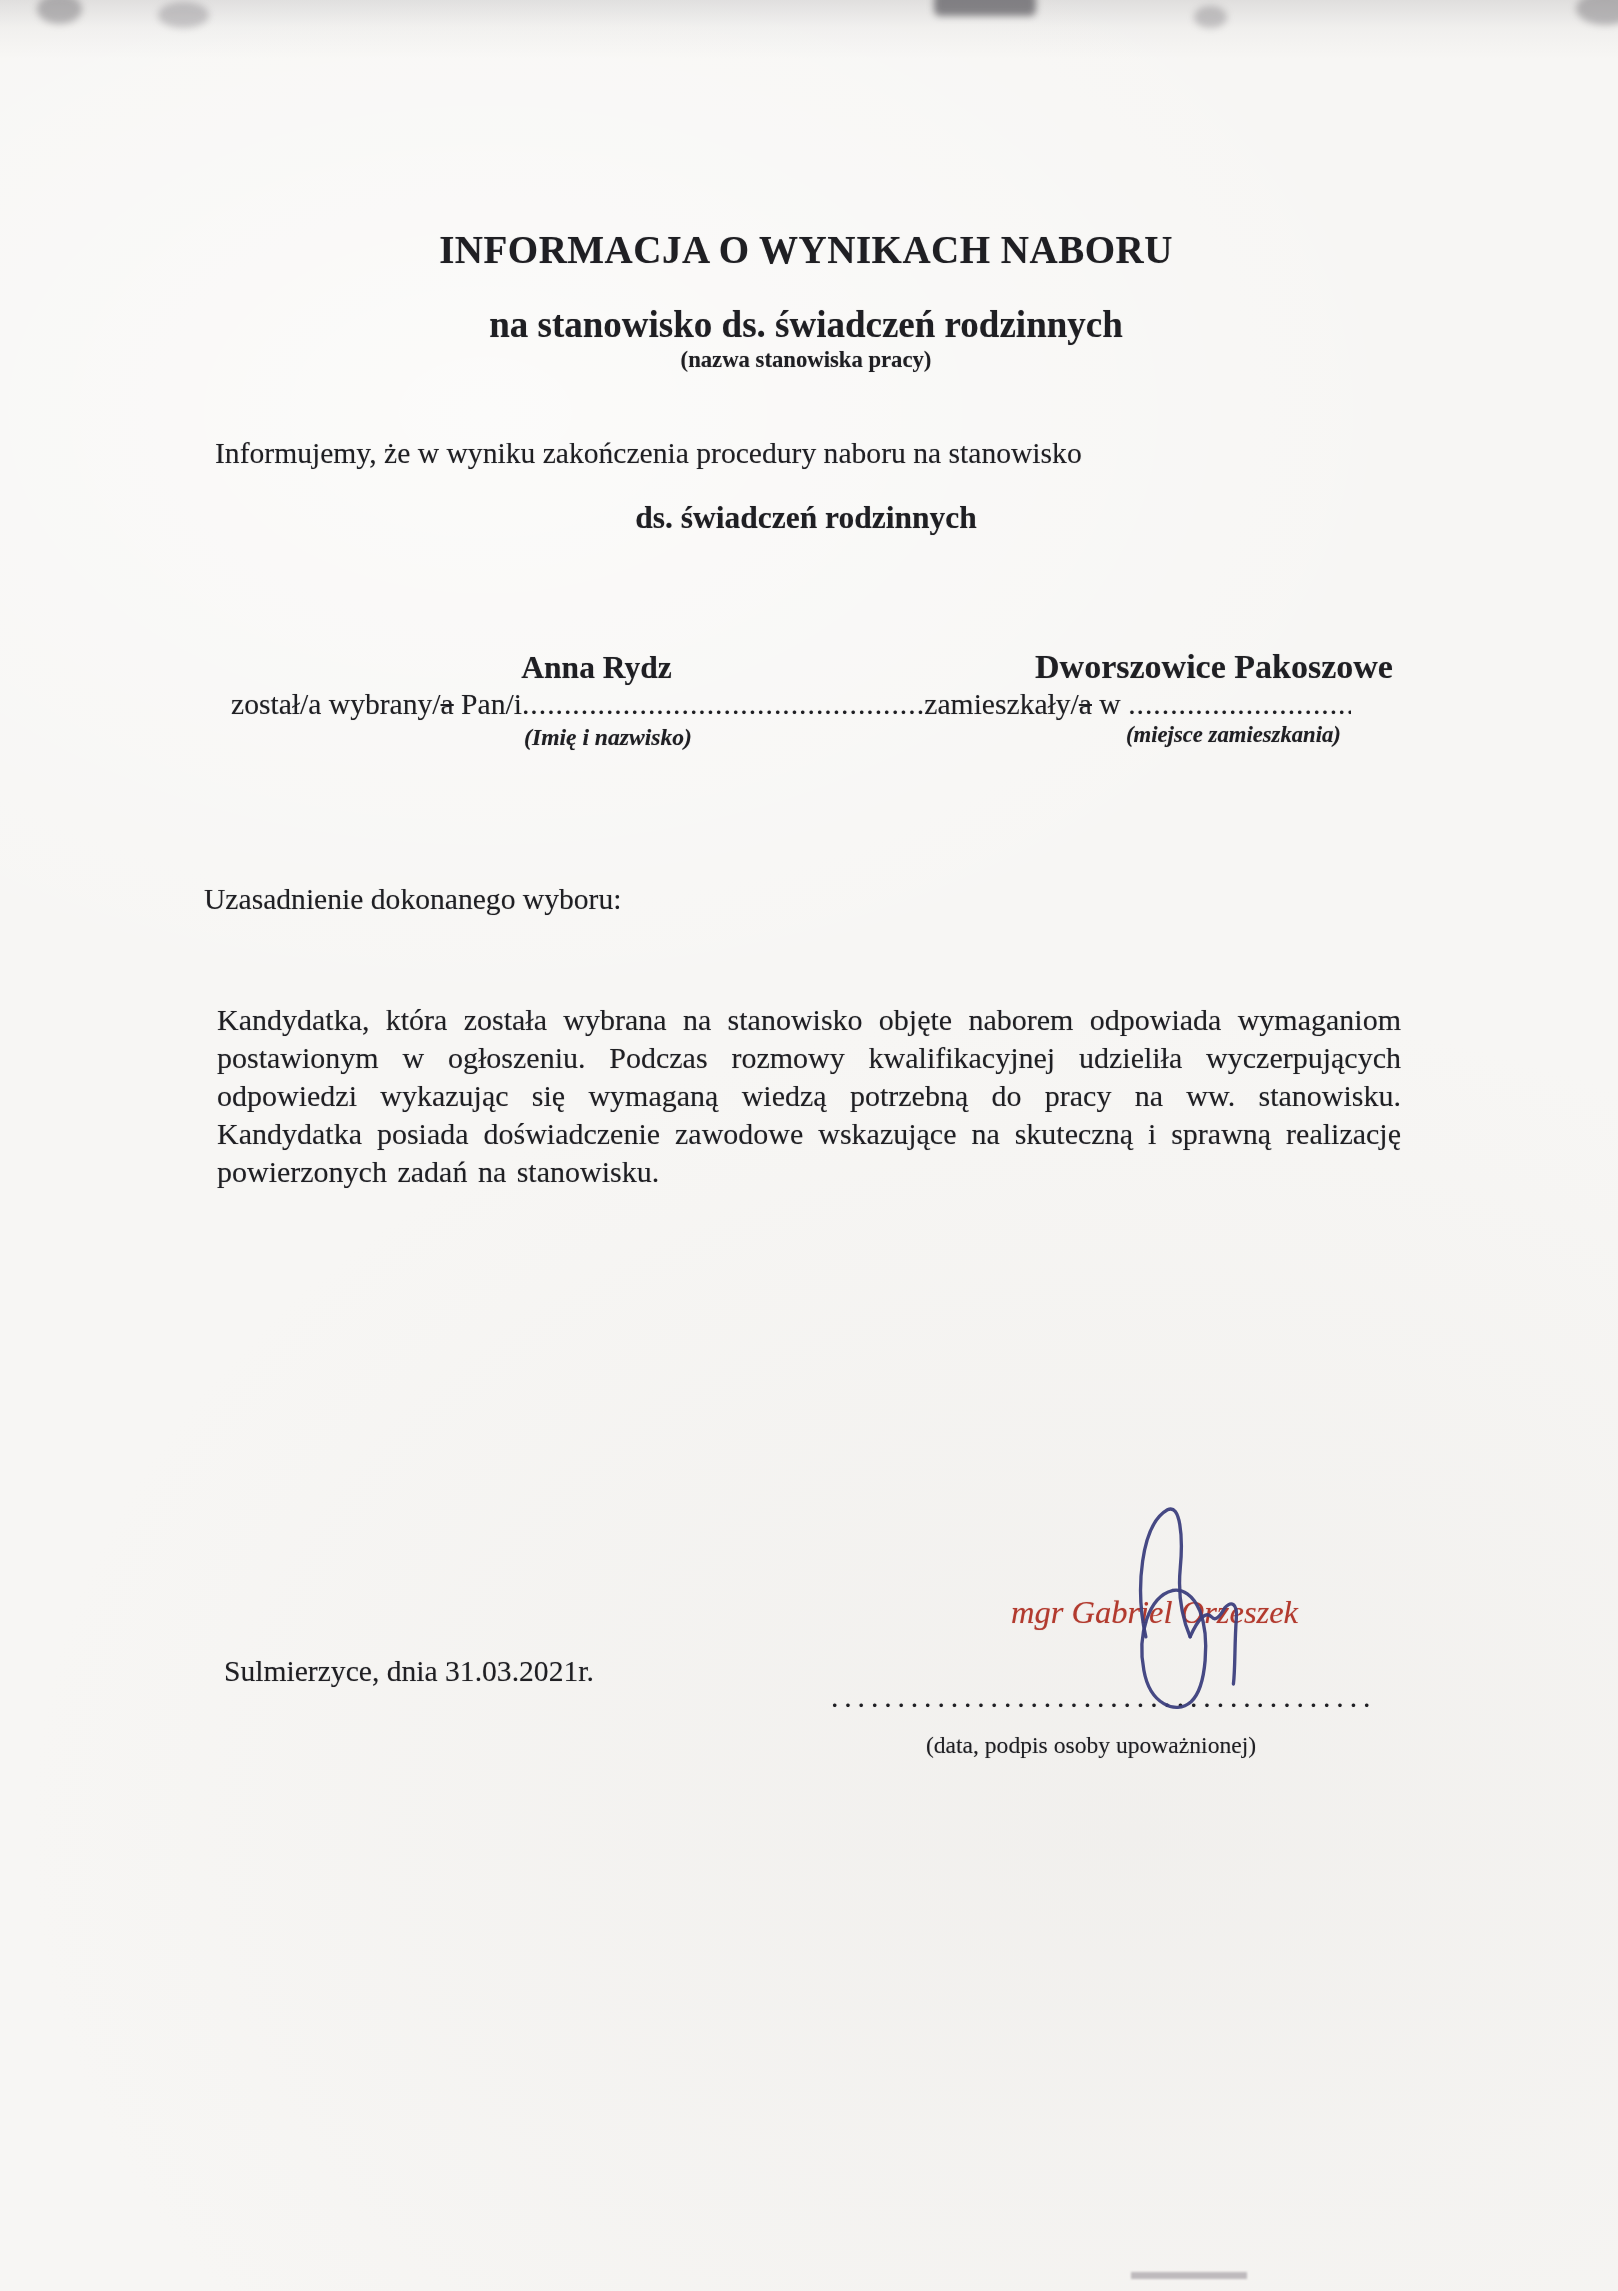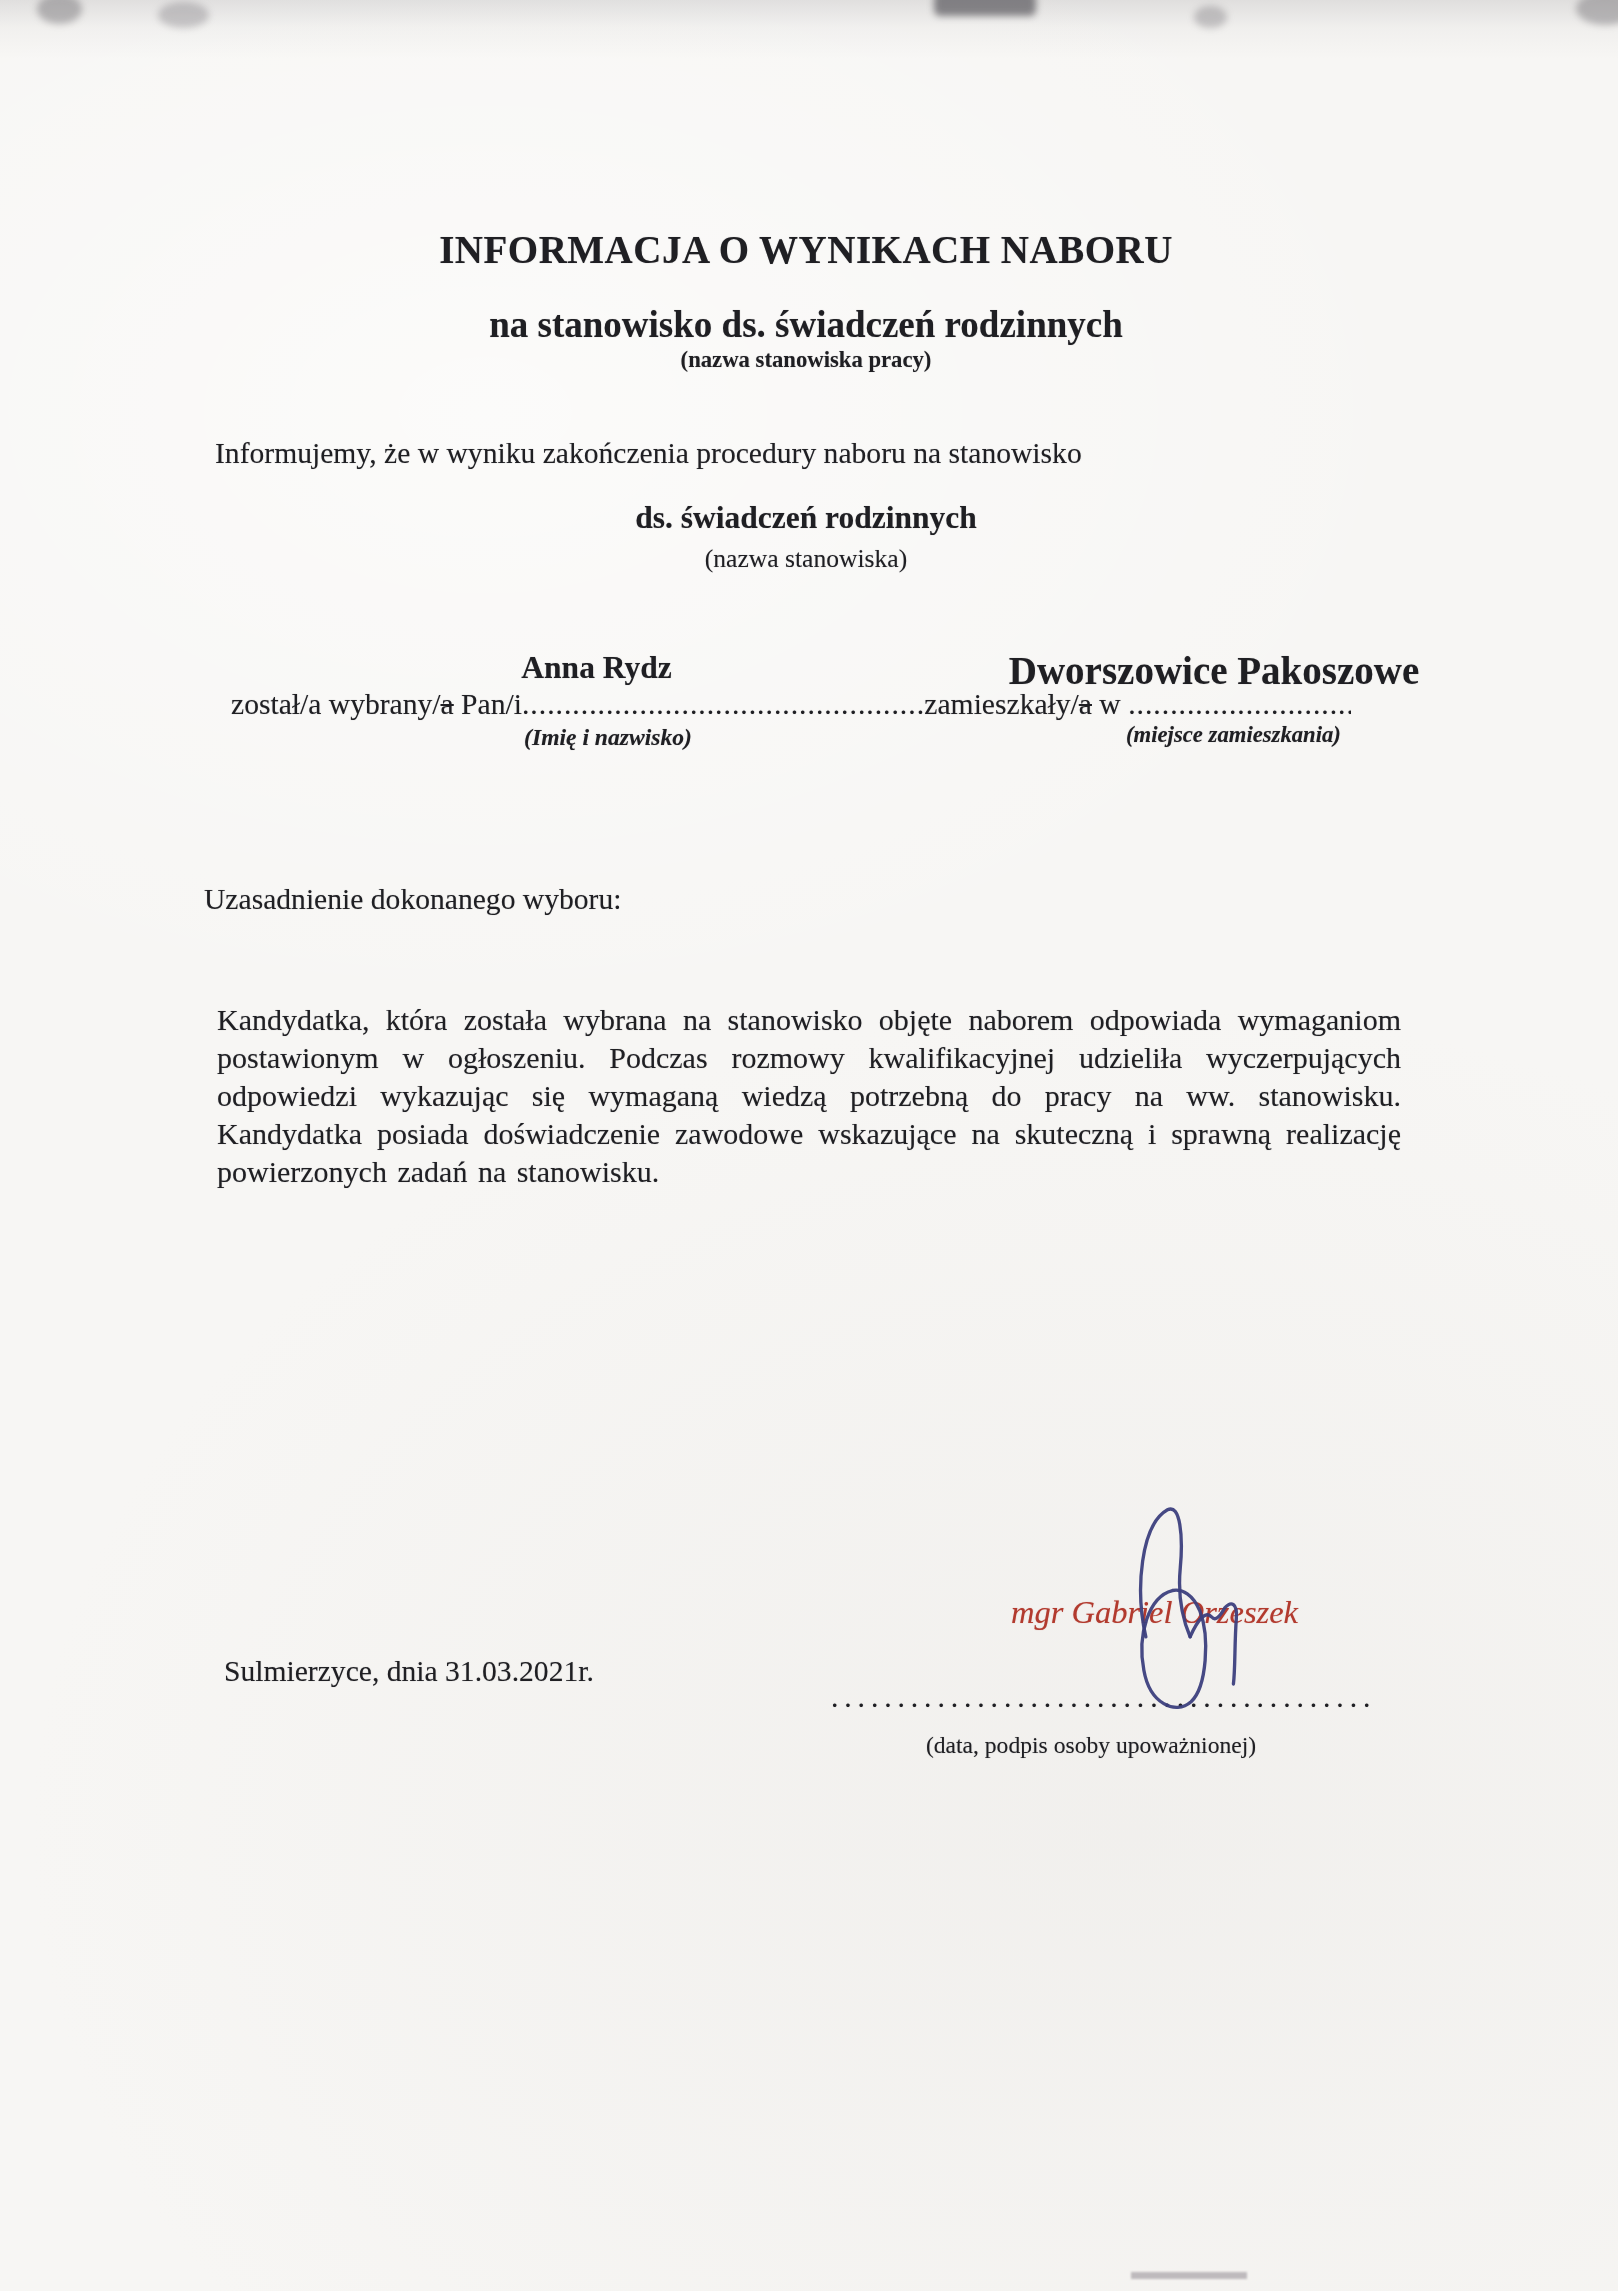--- a/index.html
+++ b/index.html
@@ -41,21 +41,21 @@
   .doc-subtitle-caption { top: 347px; font-size: 22.7px; font-weight: bold; }
 
   .intro-line { position: absolute; left: 215px; top: 437px; font-size: 29.6px; }
 
   .position-name { top: 500px; font-size: 31.5px; font-weight: bold; }
   .position-caption { top: 544px; font-size: 25.6px; }
 
   .person-name { position: absolute; left: 222px; top: 650px; width: 749px; text-align: center;
                  font-size: 31.5px; font-weight: bold; }
   .place-name  { position: absolute; left: 1007px; top: 648px; width: 414px; text-align: center;
-                 font-size: 39px; font-weight: bold; }
+                 font-size: 34px; font-weight: bold; }
 
   .selection-row {
     position: absolute; left: 215px; top: 688px; width: 1120px;
     font-size: 29.6px; display: flex; align-items: baseline; white-space: pre; margin-left: 16px;
   }
   .selection-row .leader {
     flex-grow: 1; overflow: hidden; white-space: nowrap; letter-spacing: 1px;
   }
   .selection-row .leader.l1 { flex-grow: 65; flex-basis: 0; }
   .selection-row .leader.l2 { flex-grow: 36; flex-basis: 0; }
@@ -110,21 +110,20 @@
   <div class="smudge s5"></div>
   <div class="scan-bottom"></div>
 
   <div class="center-band doc-title txt">INFORMACJA O WYNIKACH NABORU</div>
   <div class="center-band doc-subtitle txt">na stanowisko ds. świadczeń rodzinnych</div>
   <div class="center-band doc-subtitle-caption txt">(nazwa stanowiska pracy)</div>
 
   <div class="intro-line txt">Informujemy, że w wyniku zakończenia procedury naboru na stanowisko</div>
 
   <div class="center-band position-name txt">ds. świadczeń rodzinnych</div>
-  <div class="center-band position-caption txt">(nazwa stanowiska)</div>
 
   <div class="person-name txt">Anna Rydz</div>
   <div class="place-name txt">Dworszowice Pakoszowe</div>
 
   <div class="selection-row txt">
     <span>został/a wybrany/</span><span class="struck">a</span><span> Pan/i</span><span class="leader l1">......................................................................................................................................................</span><span>zamieszkały/</span><span class="struck">a</span><span> w </span><span class="leader l2">......................................................................................................................................................</span>
   </div>
 
   <div class="name-caption txt">(Imię i nazwisko)</div>
   <div class="place-caption txt">(miejsce zamieszkania)</div>

